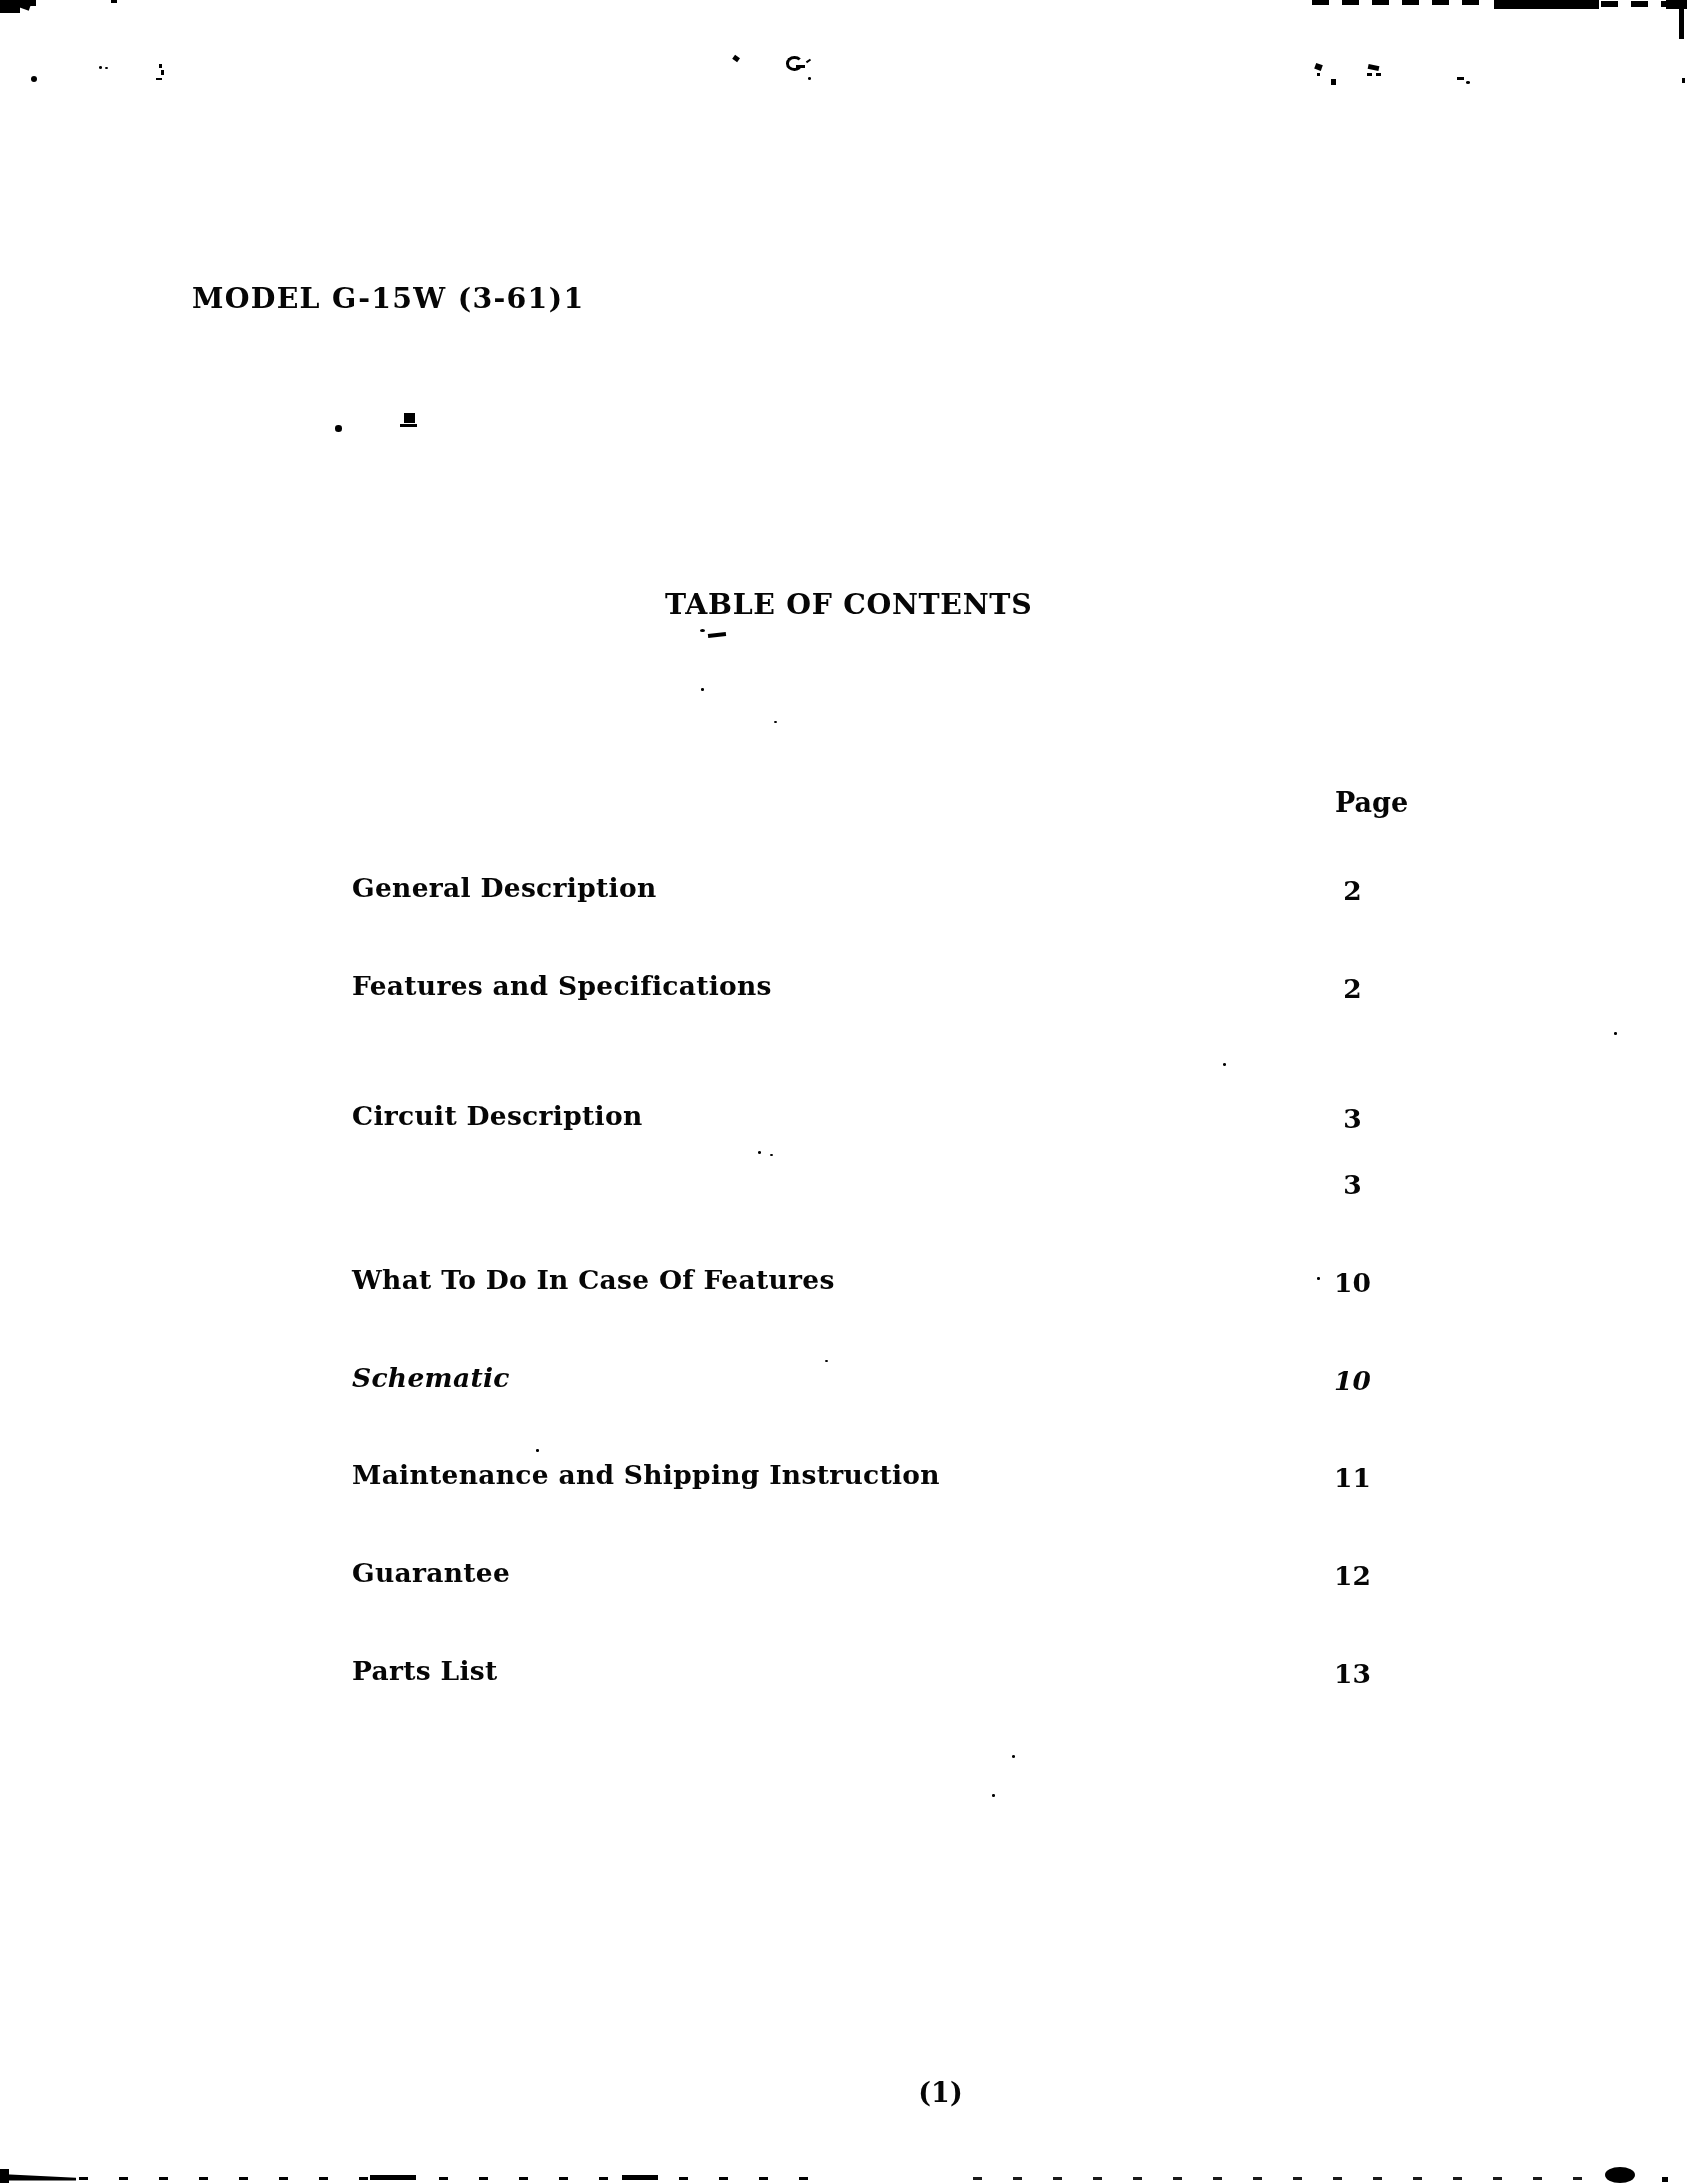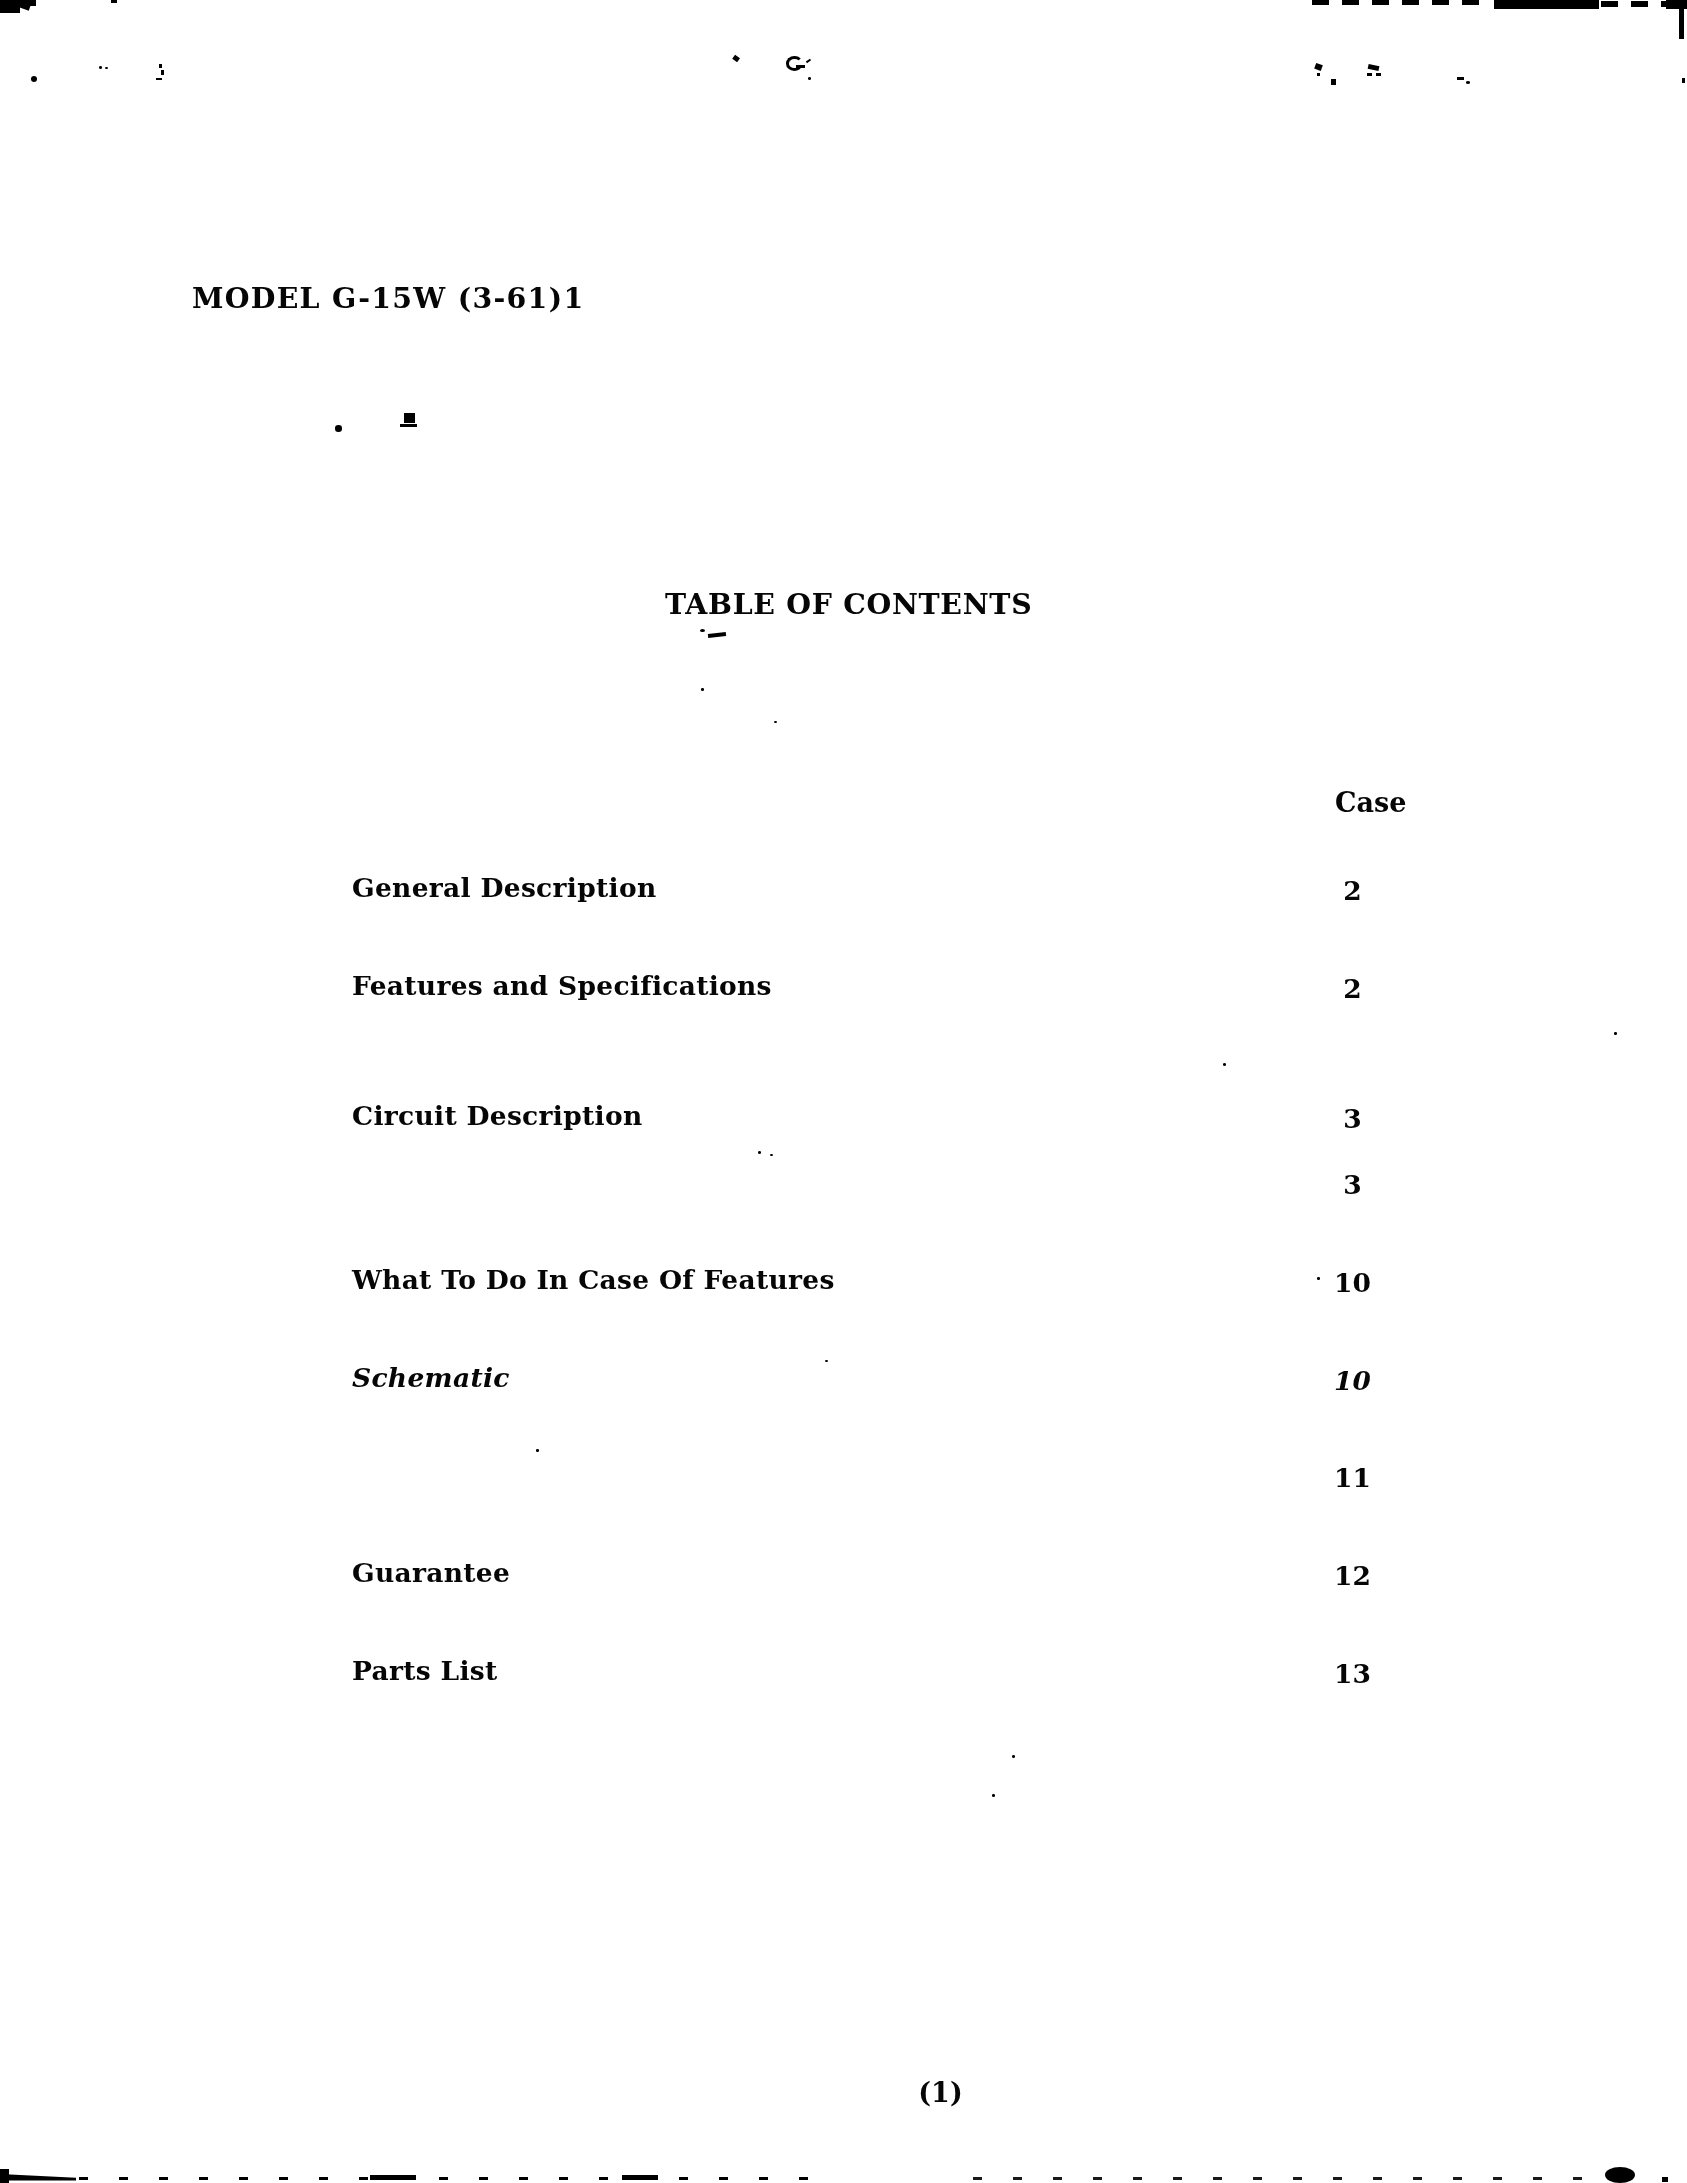--- a/index.html
+++ b/index.html
@@ -95,21 +95,21 @@
     border-radius: 50%;
     background: transparent;
   }
   .round { border-radius: 50%; }
 </style>
 </head>
 <body>
 
 <div class="abs doc-header">MODEL G-15W (3-61)1</div>
 <div class="abs doc-title">TABLE OF CONTENTS</div>
-<div class="abs page-col-label">Case</div>
+<div class="abs page-col-label">Page</div>
 
 <div class="abs toc-list">
     <div class="toc-row" style="top: 872px; padding-left: 12px;">
     <span class="toc-title">General Description</span>
     <span class="toc-page">2</span>
   </div>
     <div class="toc-row" style="top: 970px;">
     <span class="toc-title">Features and Specifications</span>
     <span class="toc-page">2</span>
   </div>
@@ -122,20 +122,21 @@
   </div>
     <div class="toc-row" style="top: 1264px;">
     <span class="toc-title">What To Do In Case Of Features</span>
     <span class="toc-page">10</span>
   </div>
     <div class="toc-row" style="top: 1362px; font-style: italic;">
     <span class="toc-title">Schematic</span>
     <span class="toc-page">10</span>
   </div>
     <div class="toc-row" style="top: 1459px;">
+    <span class="toc-title">Maintenance and Shipping Instruction</span>
     <span class="toc-page">11</span>
   </div>
     <div class="toc-row" style="top: 1557px;">
     <span class="toc-title">Guarantee</span>
     <span class="toc-page">12</span>
   </div>
     <div class="toc-row" style="top: 1655px;">
     <span class="toc-title">Parts List</span>
     <span class="toc-page">13</span>
   </div>

